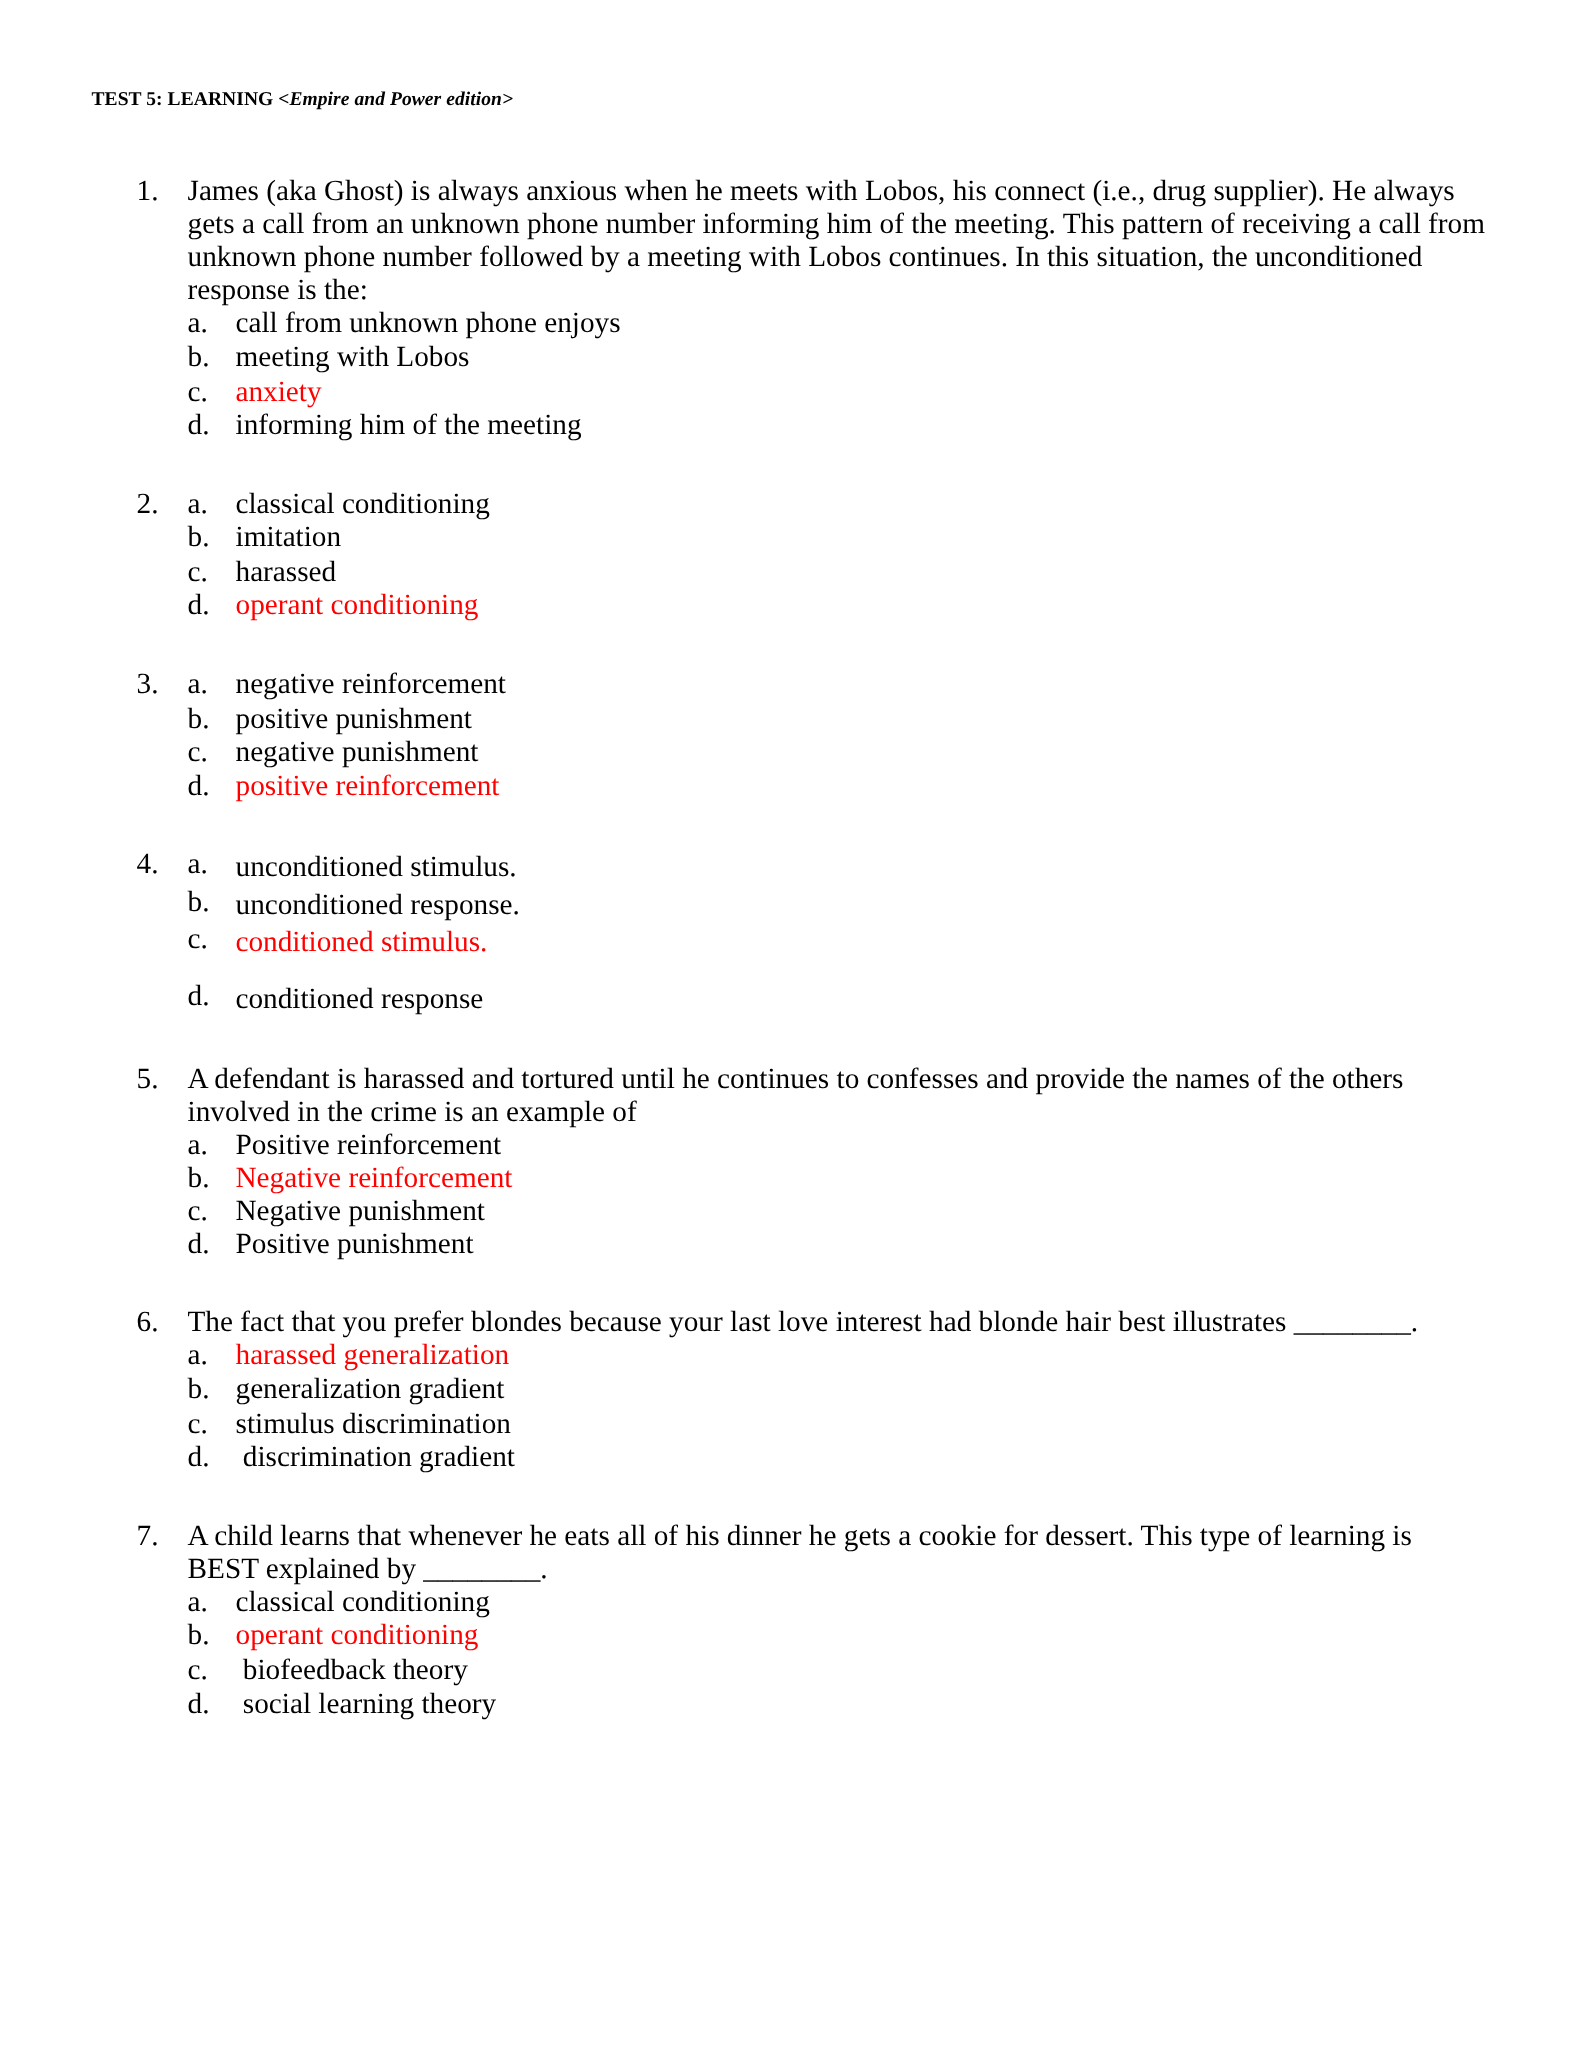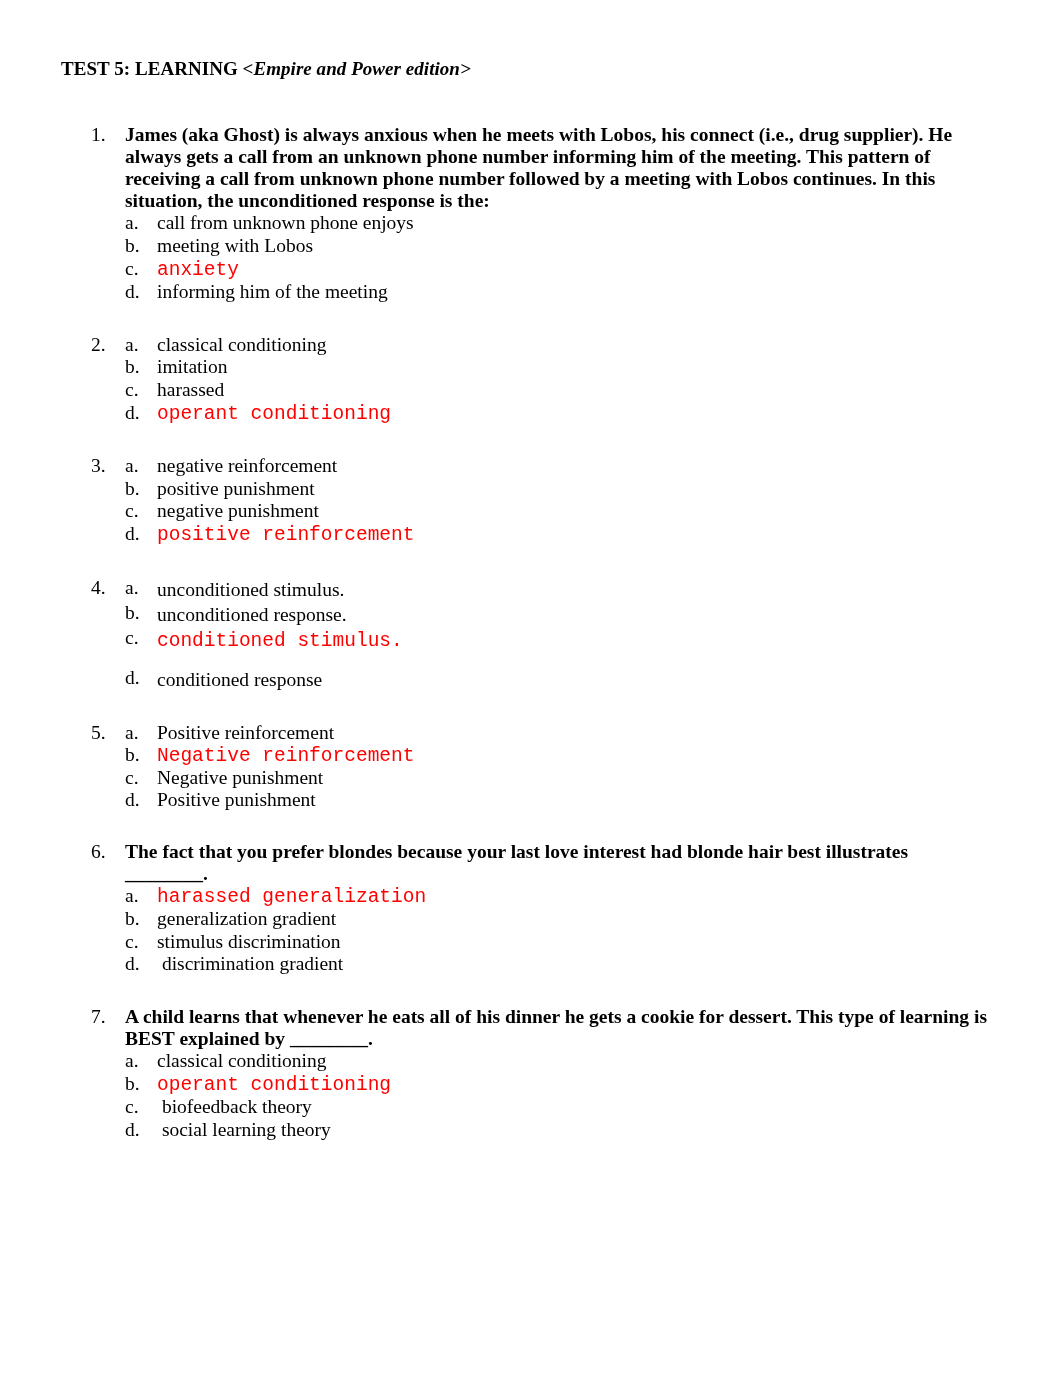--- a/index.html
+++ b/index.html
@@ -16,21 +16,21 @@
   }
   .page {
     position: relative;
     width: 1062px;
     height: 1377px;
     background: #ffffff;
     box-sizing: border-box;
     padding: 58px 70px 0 59px;
   }
   .doc-title {
-    font-size: 19px;
+    font-size: 13px;
     line-height: 1.18;
     margin: 0 0 0 2px;
     white-space: nowrap;
     letter-spacing: 0.05px;
   }
   .doc-title .title-main { font-style: normal; }
   .doc-title .title-edition { font-style: italic; }
 
   .q-list {
     margin: 0;
@@ -53,21 +53,20 @@
     text-align: left;
     font-size: 19.5px;
     line-height: 22px;
   }
   .q-text {
     font-size: 19.5px;
     line-height: 22px;
     margin: 0;
     padding-right: 2px;
     text-align: left;
-    font-weight: bold;
   }
 
   .opt-list {
     list-style: none;
     margin: 0;
     padding: 0;
   }
   .opt-item {
     position: relative;
     padding-left: 32px;      
@@ -78,21 +77,21 @@
   .opt-letter {
     position: absolute;
     left: 0;
     top: 0;
     width: 26px;
     font-size: 19.5px;
     line-height: 22.6px;
   }
   .opt-item.answer,
   .opt-item.answer .opt-letter { color: inherit; }
-  .opt-item.answer .opt-text { color: #FF0000; font-family: Liberation Mono, monospace; }
+  .opt-item.answer .opt-text { color: #FF0000; }
 
   
   .q-item.loose .opt-item { line-height: 25px; }
   .q-item.loose .opt-item.gap-before { margin-top: 13px; }
 
   
   .q-item.tight .opt-item { line-height: 22px; }
 
   .opts-wrap { margin-top: 0px; }
 </style>
@@ -146,20 +145,21 @@
           <ul class="opt-list">
             <li class="opt-item"><span class="opt-letter">a.</span><span class="opt-text">unconditioned stimulus.</span></li>
             <li class="opt-item"><span class="opt-letter">b.</span><span class="opt-text">unconditioned response.</span></li>
             <li class="opt-item answer"><span class="opt-letter">c.</span><span class="opt-text">conditioned stimulus.</span></li>
             <li class="opt-item gap-before"><span class="opt-letter">d.</span><span class="opt-text">conditioned response</span></li>
           </ul>
         </div>
       </li>
       <li class="q-item tight">
         <span class="q-num">5.</span>
+        <p class="q-text">A defendant is harassed and tortured until he continues to confesses and provide the names of the others involved in the crime is an example of</p>
         <div class="opts-wrap">
           <ul class="opt-list">
             <li class="opt-item"><span class="opt-letter">a.</span><span class="opt-text">Positive reinforcement</span></li>
             <li class="opt-item answer"><span class="opt-letter">b.</span><span class="opt-text">Negative reinforcement</span></li>
             <li class="opt-item"><span class="opt-letter">c.</span><span class="opt-text">Negative punishment</span></li>
             <li class="opt-item"><span class="opt-letter">d.</span><span class="opt-text">Positive punishment</span></li>
           </ul>
         </div>
       </li>
       <li class="q-item">

